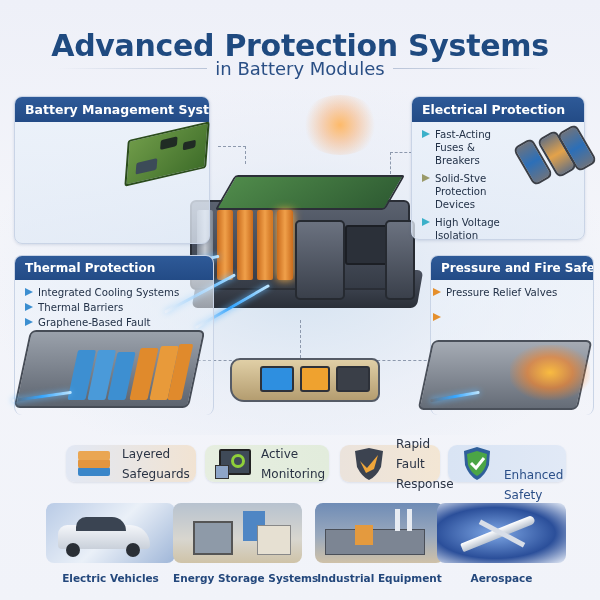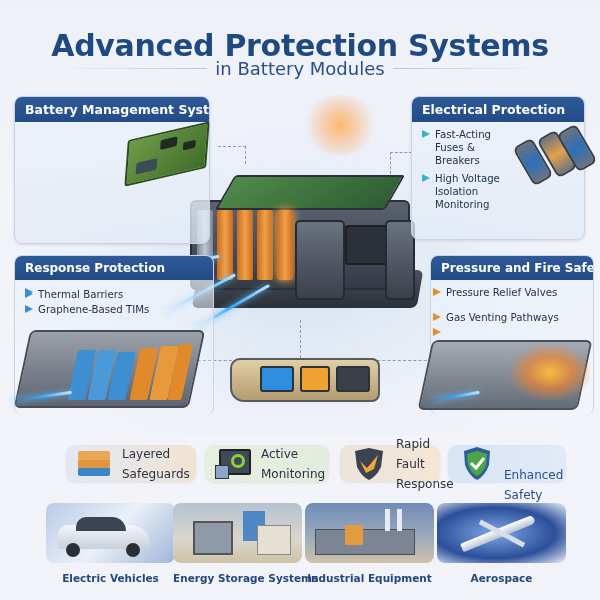--- a/index.html
+++ b/index.html
@@ -157,21 +157,21 @@
   .f4 { left: 448px; width: 118px; background: linear-gradient(90deg, #d9e4f4, #e1e9f6); }
   .f4 .label { color: #2b4f88; margin-top: 42px; }
   .ico { position: relative; width: 38px; height: 34px; flex: none; }
 
   
   .app { position: absolute; top: 503px; width: 129px; text-align: center; }
   .app .img { height: 60px; border-radius: 8px; position: relative; overflow: hidden; }
   .app .cap { margin-top: 9px; font-size: 10.5px; font-weight: bold; color: #24487c; white-space: nowrap; }
   .a1 { left: 46px; } .a1 .img { background: linear-gradient(135deg, #b9cbe6, #eaf0f8 50%, #9fb6d8); }
   .a2 { left: 173px; } .a2 .img { background: linear-gradient(180deg, #b7c2cf, #d8d6cf 60%, #cfc3a8); }
-  .a3 { left: 305px; } .a3 .img { background: linear-gradient(180deg, #6f8cb6, #9aa9bd 55%, #cfc1a8); }
+  .a3 { left: 315px; } .a3 .img { background: linear-gradient(180deg, #6f8cb6, #9aa9bd 55%, #cfc1a8); }
   .a4 { left: 437px; } .a4 .img { background: radial-gradient(ellipse at 45% 50%, #7fa8e6, #2b4f9a 60%, #e8eef8 100%); }
 </style>
 </head>
 <body>
 
 <div class="title">Advanced Protection Systems</div>
 <div class="subtitle-row">
   <span class="line"></span>
   <span class="subtitle">in Battery Modules</span>
   <span class="line r"></span>
@@ -209,50 +209,50 @@
 <div class="pcb">
   <div class="chip" style="left:30px;top:6px;width:16px;height:10px;"></div>
   <div class="chip" style="left:52px;top:14px;width:12px;height:8px;"></div>
   <div class="chip" style="left:8px;top:24px;width:20px;height:12px;background:#3c4b58;"></div>
 </div>
 
 <div class="panel p-elec">
   <div class="panel-header">Electrical Protection</div>
   <ul style="width:110px;">
     <li><span class="bullet cyan"></span><span>Fast-Acting Fuses &amp; Breakers</span></li>
+    <li><span class="bullet olive"></span><span>Solid-Stve Protection Devices</span></li>
     <li><span class="bullet cyan"></span><span>High Voltage Isolation Monitoring</span></li>
   </ul>
 </div>
 <div class="fuse" style="left:522px;top:140px;background:linear-gradient(180deg,#6b7380,#2c6fb8,#6b7380);transform:rotate(-30deg);"></div>
 <div class="fuse" style="left:546px;top:132px;background:linear-gradient(180deg,#6b7380,#e3a24a,#6b7380);transform:rotate(-30deg);"></div>
 <div class="fuse" style="left:566px;top:126px;background:linear-gradient(180deg,#6b7380,#2c6fb8,#6b7380);transform:rotate(-30deg);"></div>
 
 <div class="panel p-therm">
-  <div class="panel-header">Response Protection</div>
+  <div class="panel-header">Thermal Protection</div>
   <ul>
-    <li style="margin-bottom:2px;"><span class="bullet" style="border-left-color:#3b8ed0;"></span></li>
+    <li style="margin-bottom:2px;"><span class="bullet" style="border-left-color:#3b8ed0;"></span><span>Integrated Cooling Systems</span></li>
     <li style="margin-bottom:2px;"><span class="bullet" style="border-left-color:#3b8ed0;"></span><span>Thermal Barriers</span></li>
-    <li><span class="bullet" style="border-left-color:#3b8ed0;"></span><span>Graphene-Based TIMs</span></li>
+    <li><span class="bullet" style="border-left-color:#3b8ed0;"></span><span>Graphene-Based Fault</span></li>
   </ul>
 </div>
 <div class="therm-pack">
   <div class="b" style="left:50px;height:50px;background:#3d8fd1;"></div>
   <div class="b" style="left:70px;height:50px;background:#4a9ad9;"></div>
   <div class="b" style="left:90px;height:48px;background:#3d8fd1;"></div>
   <div class="b" style="left:112px;height:52px;background:#e08a2c;"></div>
   <div class="b" style="left:132px;height:54px;background:#e89a3a;"></div>
   <div class="b" style="left:150px;height:56px;background:#e08a2c;width:14px;"></div>
 </div>
 <div class="flow" style="left:12px;top:395px;width:60px;transform:rotate(-8deg);"></div>
 
 <div class="panel p-fire">
   <div class="panel-header">Pressure and Fire Safety</div>
   <ul>
     <li style="margin-bottom:12px;"><span class="bullet orange"></span><span>Pressure Relief Valves</span></li>
-    <li style="margin-bottom:2px;"><span class="bullet orange"></span><span>Gas Venting Pathways</span></li>
     <li><span class="bullet orange"></span></li>
   </ul>
 </div>
 <div class="fire-pack"></div>
 <div class="fire-glow"></div>
 <div class="flow" style="left:430px;top:395px;width:50px;transform:rotate(-10deg);"></div>
 
 <div class="sensor">
   <div class="w" style="left:28px;width:34px;background:#2e8fe0;"></div>
   <div class="w" style="left:68px;width:30px;background:#efa22f;"></div>

